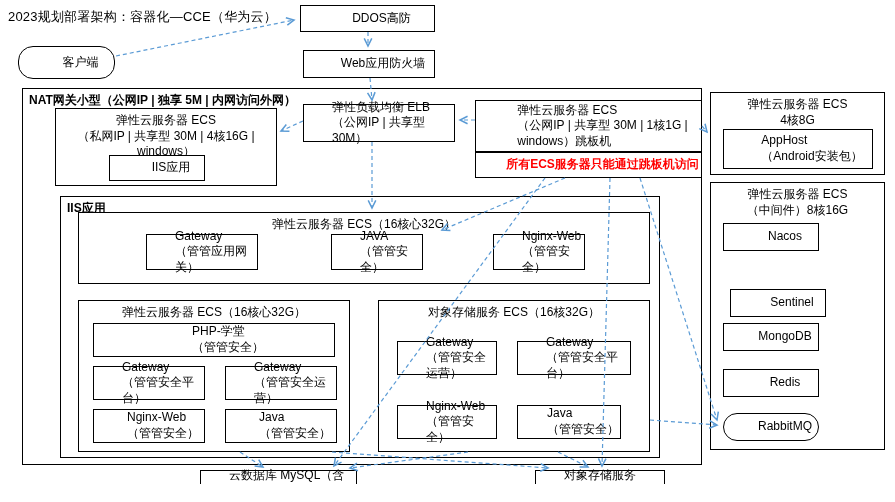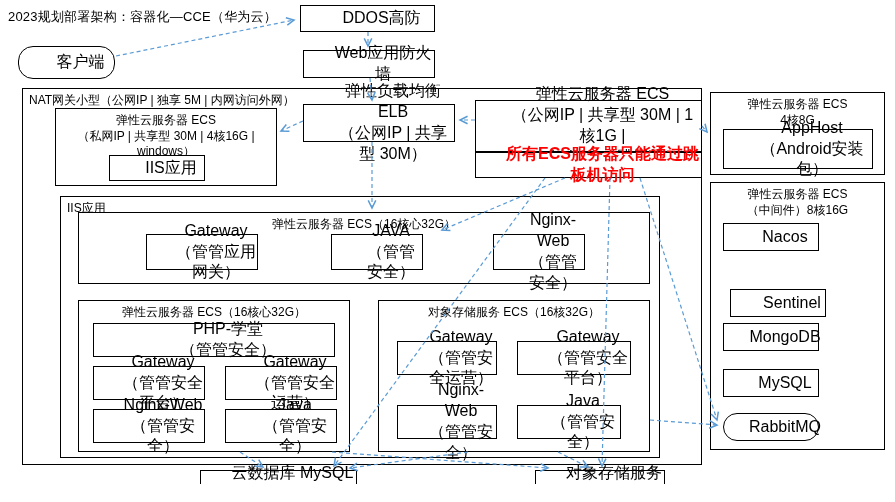--- a/index.html
+++ b/index.html
@@ -5,24 +5,24 @@
   * { margin:0; padding:0; box-sizing:border-box; }
   html,body { background:#ffffff; }
   body { font-family:"Liberation Sans","DejaVu Sans",sans-serif; color:#000; }
   .canvas { position:relative; width:895px; height:484px; background:#fff; overflow:hidden; }
 
   .title { position:absolute; left:8px; top:8px; font-size:13px; letter-spacing:0.2px; }
 
   .box {
     position:absolute; border:1px solid #000; background:#fff;
     display:flex; align-items:center; justify-content:center;
-    text-align:center; font-size:16px; line-height:1.3; white-space:pre-line;padding-left:28px;
+    font-size:12px; line-height:1.3; white-space:pre-line;padding-left:28px;
   }
   .group { position:absolute; border:1px solid #000; background:#fff; }
-  .glabel { position:absolute; top:3px; left:6px; font-size:12px; white-space:pre-line; }
+  .glabel { position:absolute; top:3px; left:6px; font-size:12px; white-space:pre-line;font-weight:bold; }
   .glabel-center { position:absolute; top:4px; left:0; width:100%; text-align:center; font-size:12px; line-height:1.3; white-space:pre-line; }
   .warning-box { color:#ff0000; font-weight:bold; }
 
   svg.overlay { position:absolute; left:0; top:0; z-index:10; pointer-events:none; }
   svg.overlay line { stroke:#5b9bd5; stroke-width:1.2; stroke-dasharray:4 3; fill:none; }
 </style>
 </head>
 <body>
 
 <div class="canvas">
@@ -60,21 +60,21 @@
     <div class="box" style="left:12px; top:36px; width:150px; height:40px;">AppHost
 （Android安装包）</div>
   </div>
 
   <div class="group" style="left:710px; top:182px; width:175px; height:268px;">
     <span class="glabel-center">弹性云服务器 ECS
 （中间件）8核16G</span>
     <div class="box" style="left:12px; top:40px; width:96px; height:28px;">Nacos</div>
     <div class="box" style="left:19px; top:94px; width:96px; height:28px;margin-top:12px;">Sentinel</div>
     <div class="box" style="left:12px; top:140px; width:96px; height:28px;">MongoDB</div>
-    <div class="box" style="left:12px; top:186px; width:96px; height:28px;">MySQL</div>
+    <div class="box" style="left:12px; top:186px; width:96px; height:28px;">Redis</div>
     <div class="box" style="left:12px; top:230px; width:96px; height:28px;border-radius:14px;">RabbitMQ</div>
   </div>
 
   <div class="group" style="left:60px; top:196px; width:600px; height:262px;">
     <span class="glabel">IIS应用</span>
   </div>
 
   <div class="group" style="left:78px; top:212px; width:572px; height:72px;">
     <span class="glabel-center">弹性云服务器 ECS（16核心32G）</span>
     <div class="box" style="left:67px; top:21px; width:112px; height:36px;">Gateway

